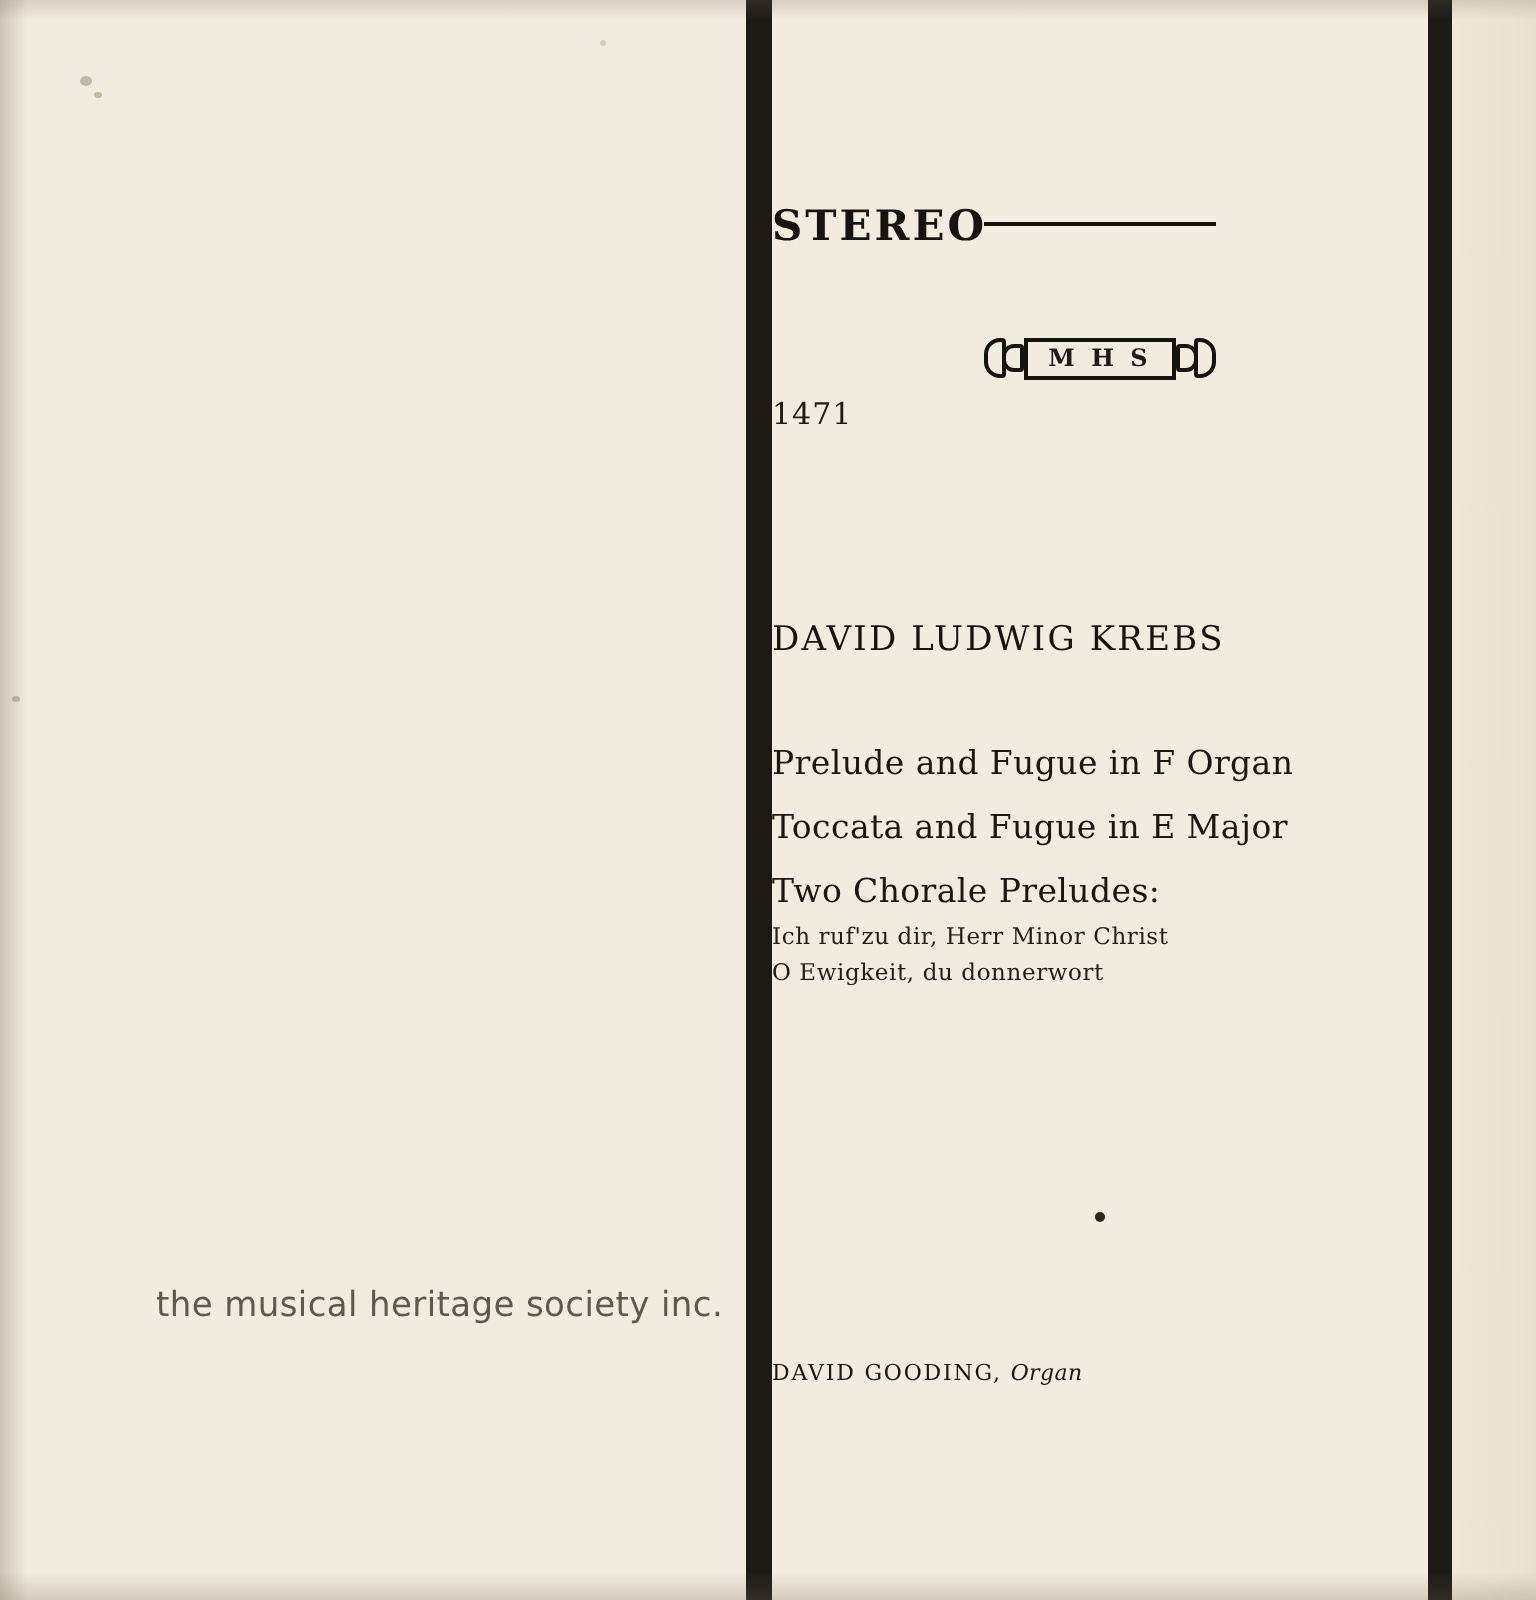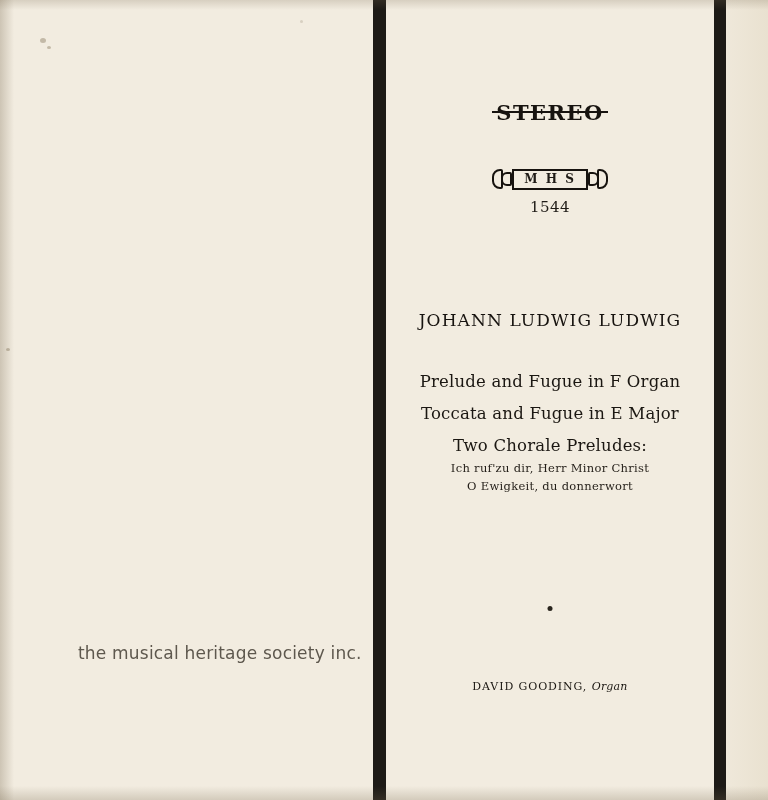--- a/index.html
+++ b/index.html
@@ -79,21 +79,20 @@
     opacity: .88;
     white-space: nowrap;
     transform: scaleY(1.02);
   }
 
   
   .front-panel {
     position: absolute;
     left: 386px; top: 0;
     width: 328px; height: 800px;
-    text-align: center;
     color: #1f1b16;
   }
   .stereo {
     position: absolute;
     top: 100px; left: 0; right: 0;
     font-family: "DejaVu Serif", serif;
     font-weight: 700;
     font-size: 21px;
     letter-spacing: 1.5px;
     color: #17130f;
@@ -257,23 +256,23 @@
     </div>
 
     <div class="mhs-mark">
       <div class="mhs-scroll">
         <span class="scroll-wing left"></span>
         <span class="mhs-box">M H S</span>
         <span class="scroll-wing right"></span>
       </div>
     </div>
 
-    <div class="catalog-no">1544</div>
-
-    <div class="composer">JOHANN LUDWIG LUDWIG</div>
+    <div class="catalog-no">1471</div>
+
+    <div class="composer">DAVID LUDWIG KREBS</div>
 
     <div class="works">
       <div class="work">Prelude and Fugue in F Organ</div>
       <div class="work">Toccata and Fugue in E Major</div>
       <div class="work chorale-head">Two Chorale Preludes:</div>
       <div class="sub-work">Ich ruf'zu dir, Herr Minor Christ</div>
       <div class="sub-work">O Ewigkeit, du donnerwort</div>
     </div>
 
     <div class="dot-mark"></div>

